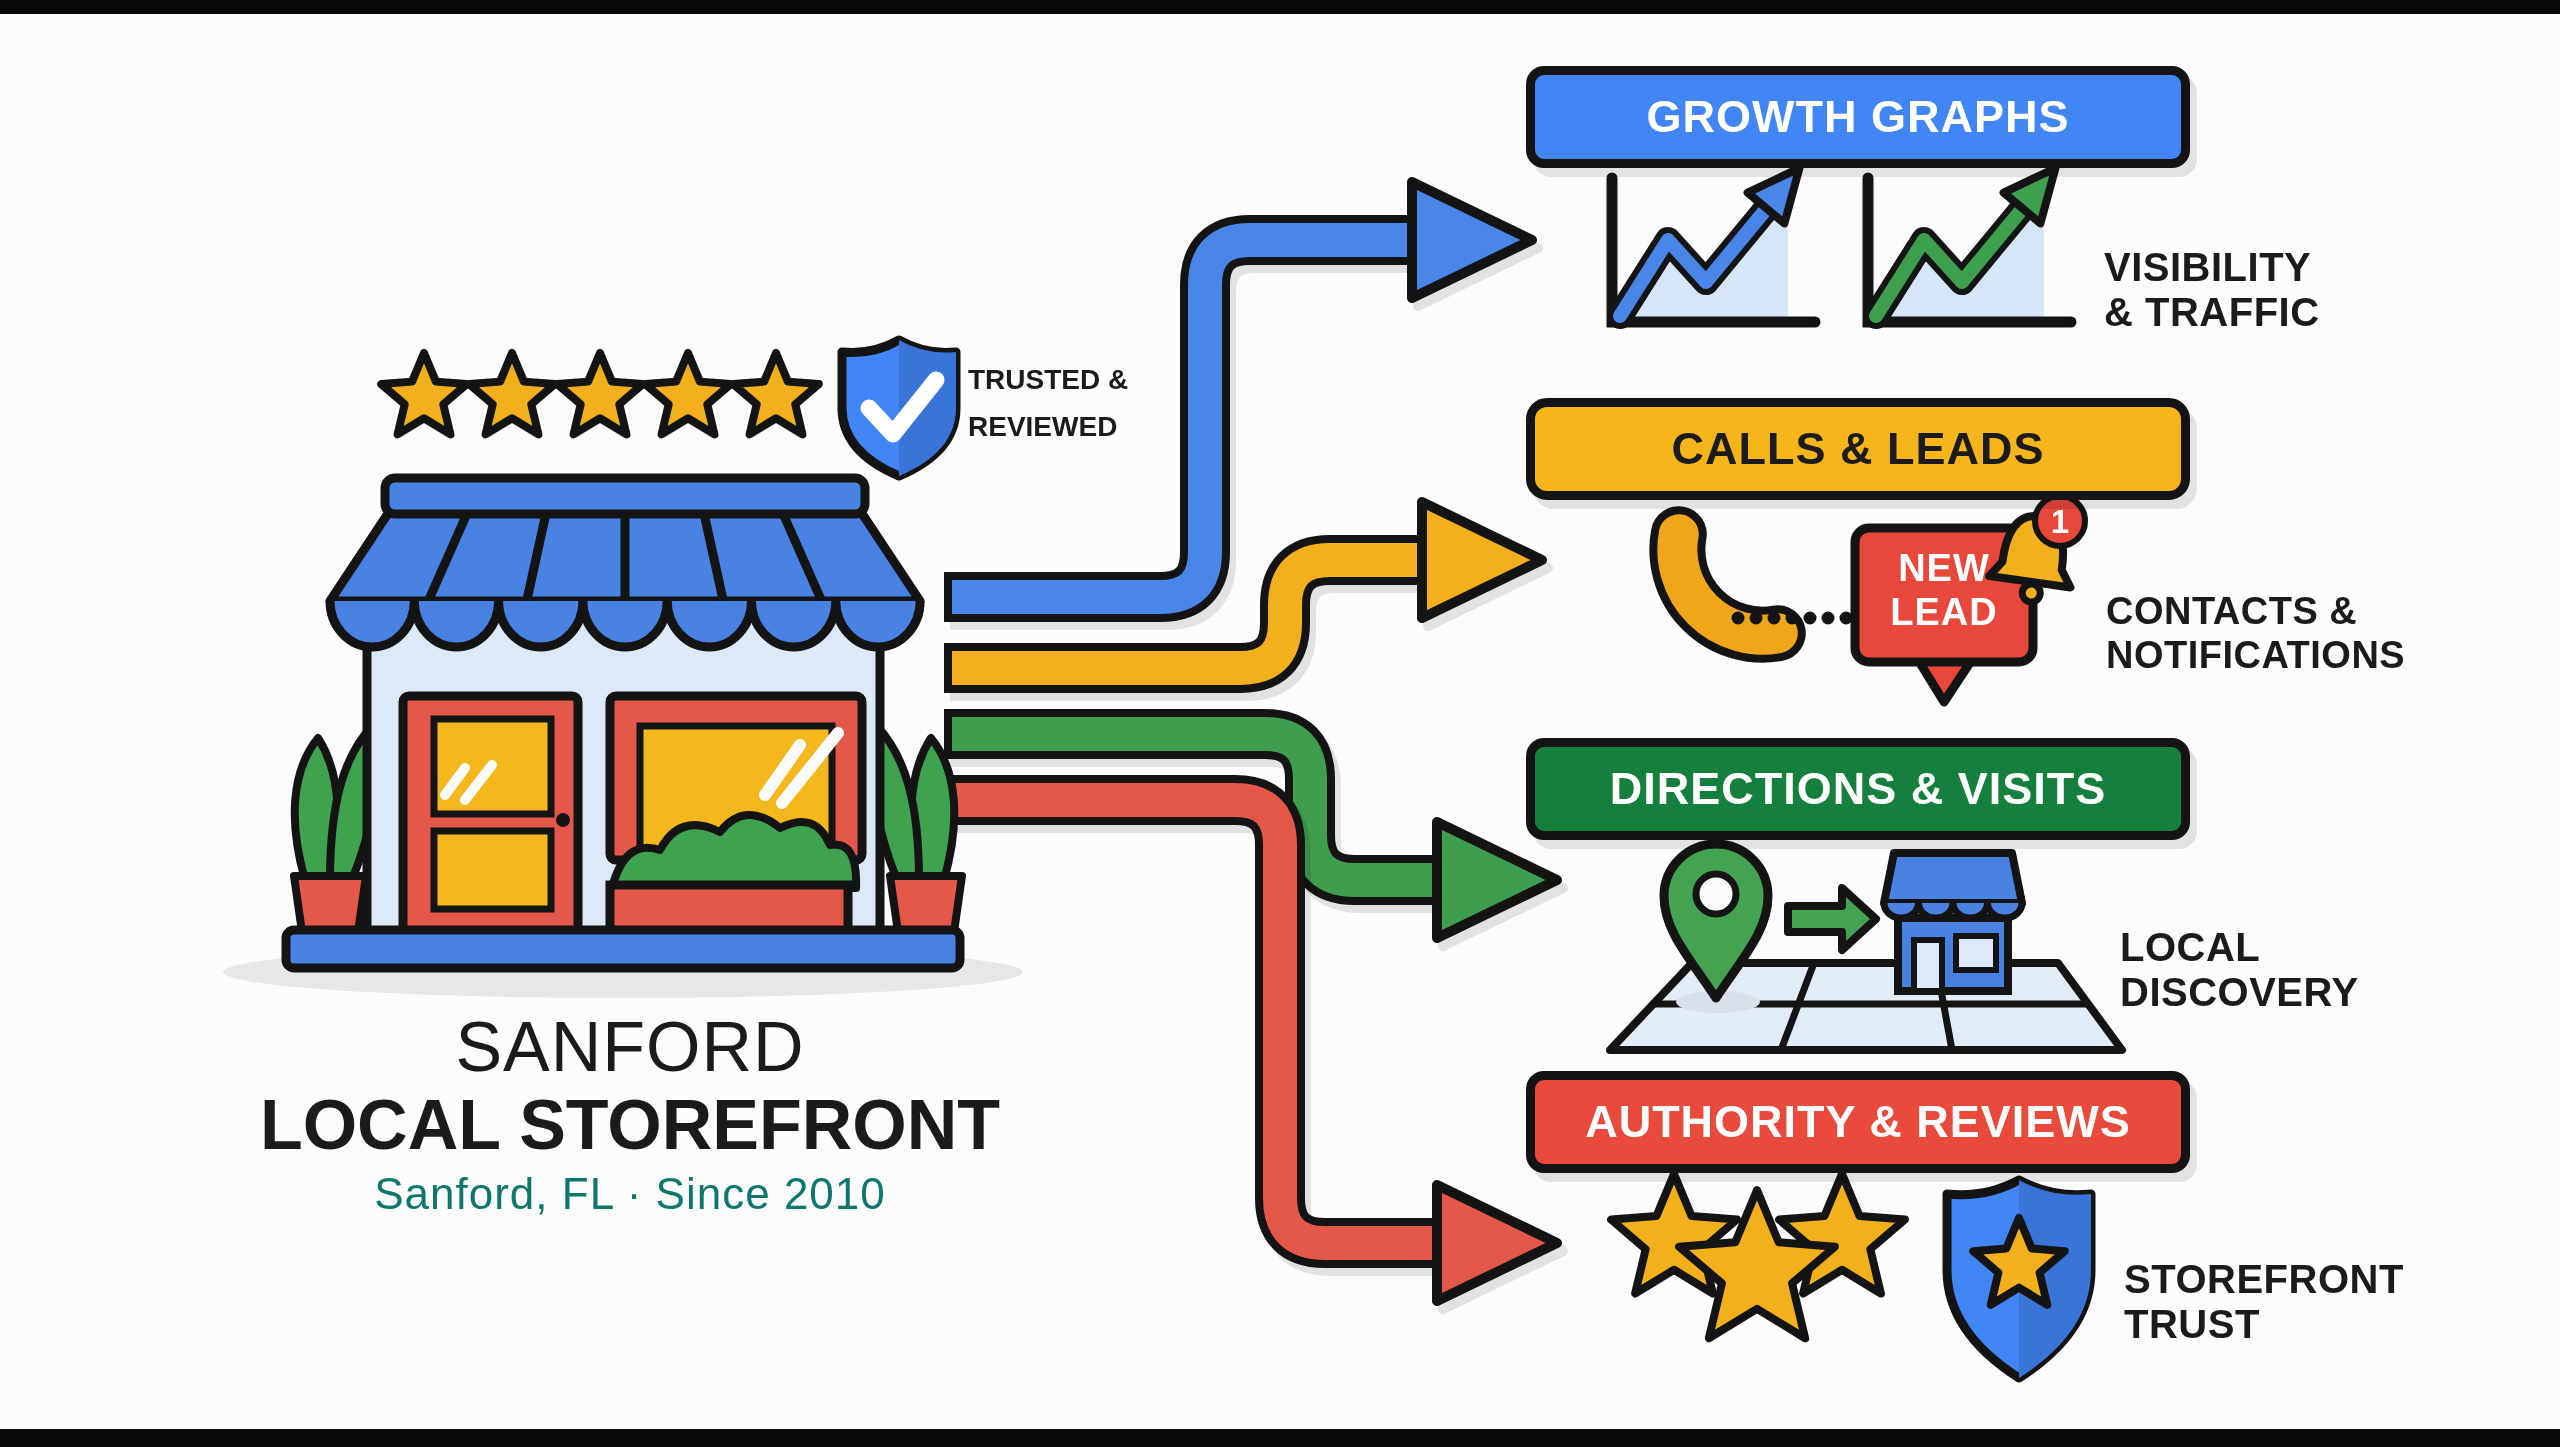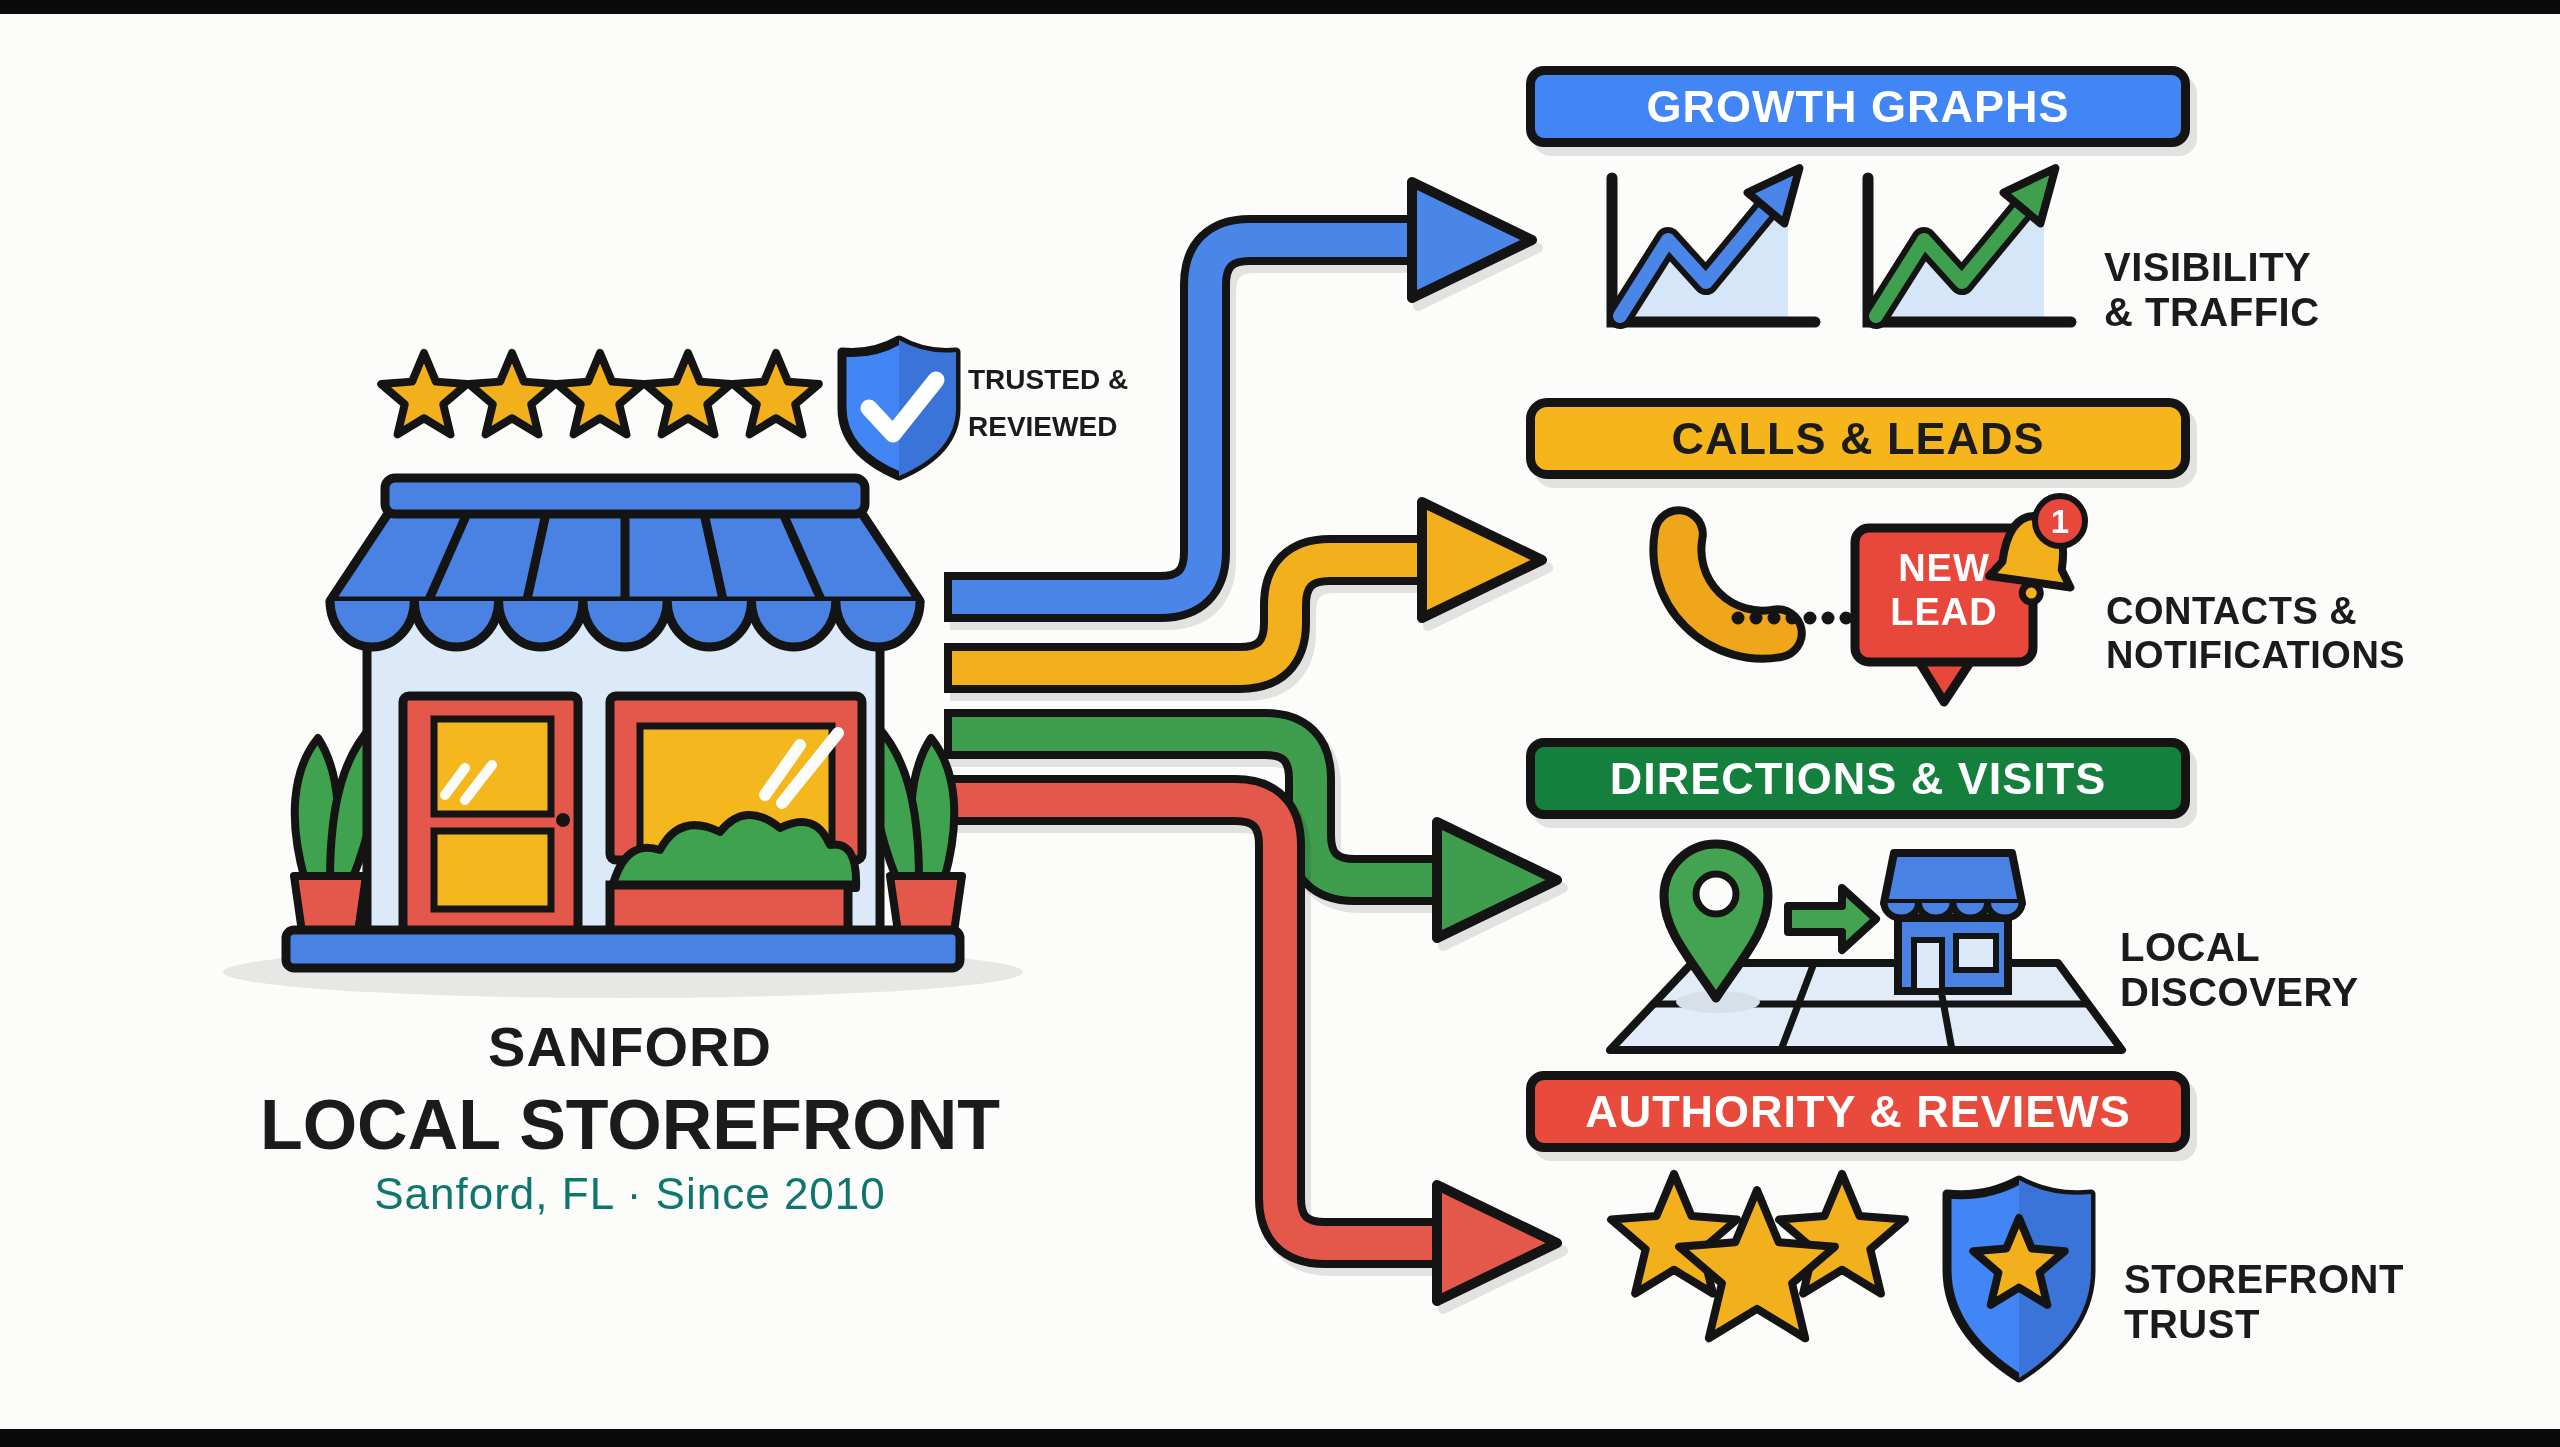--- a/index.html
+++ b/index.html
@@ -2,27 +2,27 @@
 <html><head>
 <meta charset="utf-8">
 <style>
   html,body{margin:0;padding:0;background:#000;}
   .stage{position:relative;width:2560px;height:1447px;background:#FCFCFA;overflow:hidden;
          font-family:"Liberation Sans",sans-serif;}
   .letterbox{position:absolute;left:0;width:2560px;background:#0A0A0A;}
   .letterbox.top{top:0;height:14px;}
   .letterbox.bottom{bottom:0;height:18px;}
   svg.art{position:absolute;left:0;top:0;}
-  .banner{position:absolute;left:1526px;width:664px;height:81px;box-sizing:border-box;
+  .banner{position:absolute;left:1526px;width:664px;height:102px;box-sizing:border-box;
           border:9px solid #141414;border-radius:18px;display:flex;align-items:center;justify-content:center;
           font-size:45px;font-weight:800;letter-spacing:1px;box-shadow:7px 9px 0 rgba(0,0,0,0.10);}
   .caption{position:absolute;font-size:40px;line-height:45px;font-weight:700;color:#1B1B1B;letter-spacing:.5px;margin-top:43px;}
   .trusted{position:absolute;left:968px;top:356px;font-size:28px;line-height:47px;font-weight:800;color:#1B1B1B;}
   .titleblock{position:absolute;left:240px;top:1008px;width:780px;text-align:center;color:#1B1B1B;}
-  .titleblock .l1{font-size:56px;line-height:78px;font-weight:700;letter-spacing:1px;}
+  .titleblock .l1{font-size:70px;line-height:78px;font-weight:400;letter-spacing:1px;}
   .titleblock .l2{font-size:70px;line-height:78px;font-weight:800;letter-spacing:0px;}
   .titleblock .sub{margin-top:5px;font-size:44px;font-weight:400;color:#0f766e;letter-spacing:1px;}
   .newlead{position:absolute;left:1855px;top:546px;width:178px;text-align:center;color:#fff;
            font-size:38px;line-height:44px;font-weight:800;letter-spacing:1px;}
   .badge1{position:absolute;left:2042px;top:503px;width:36px;height:36px;text-align:center;color:#fff;
           font-size:33px;line-height:38px;font-weight:700;}
 </style>
 </head>
 <body>
 

